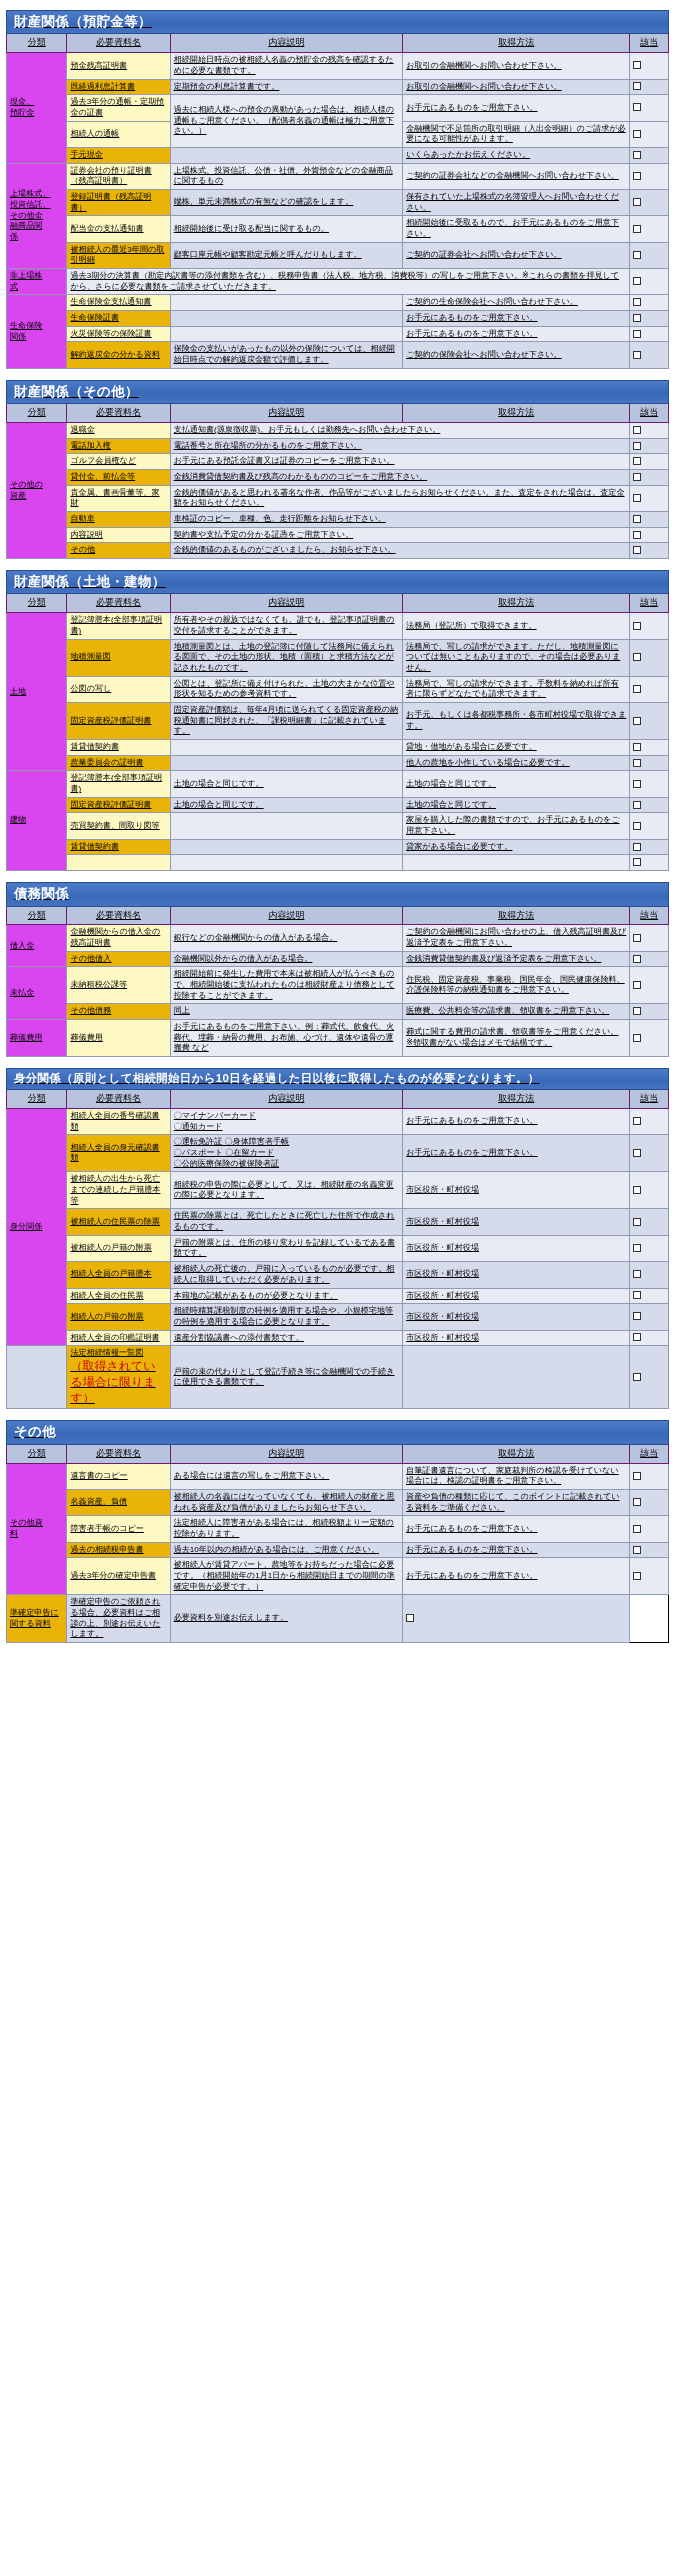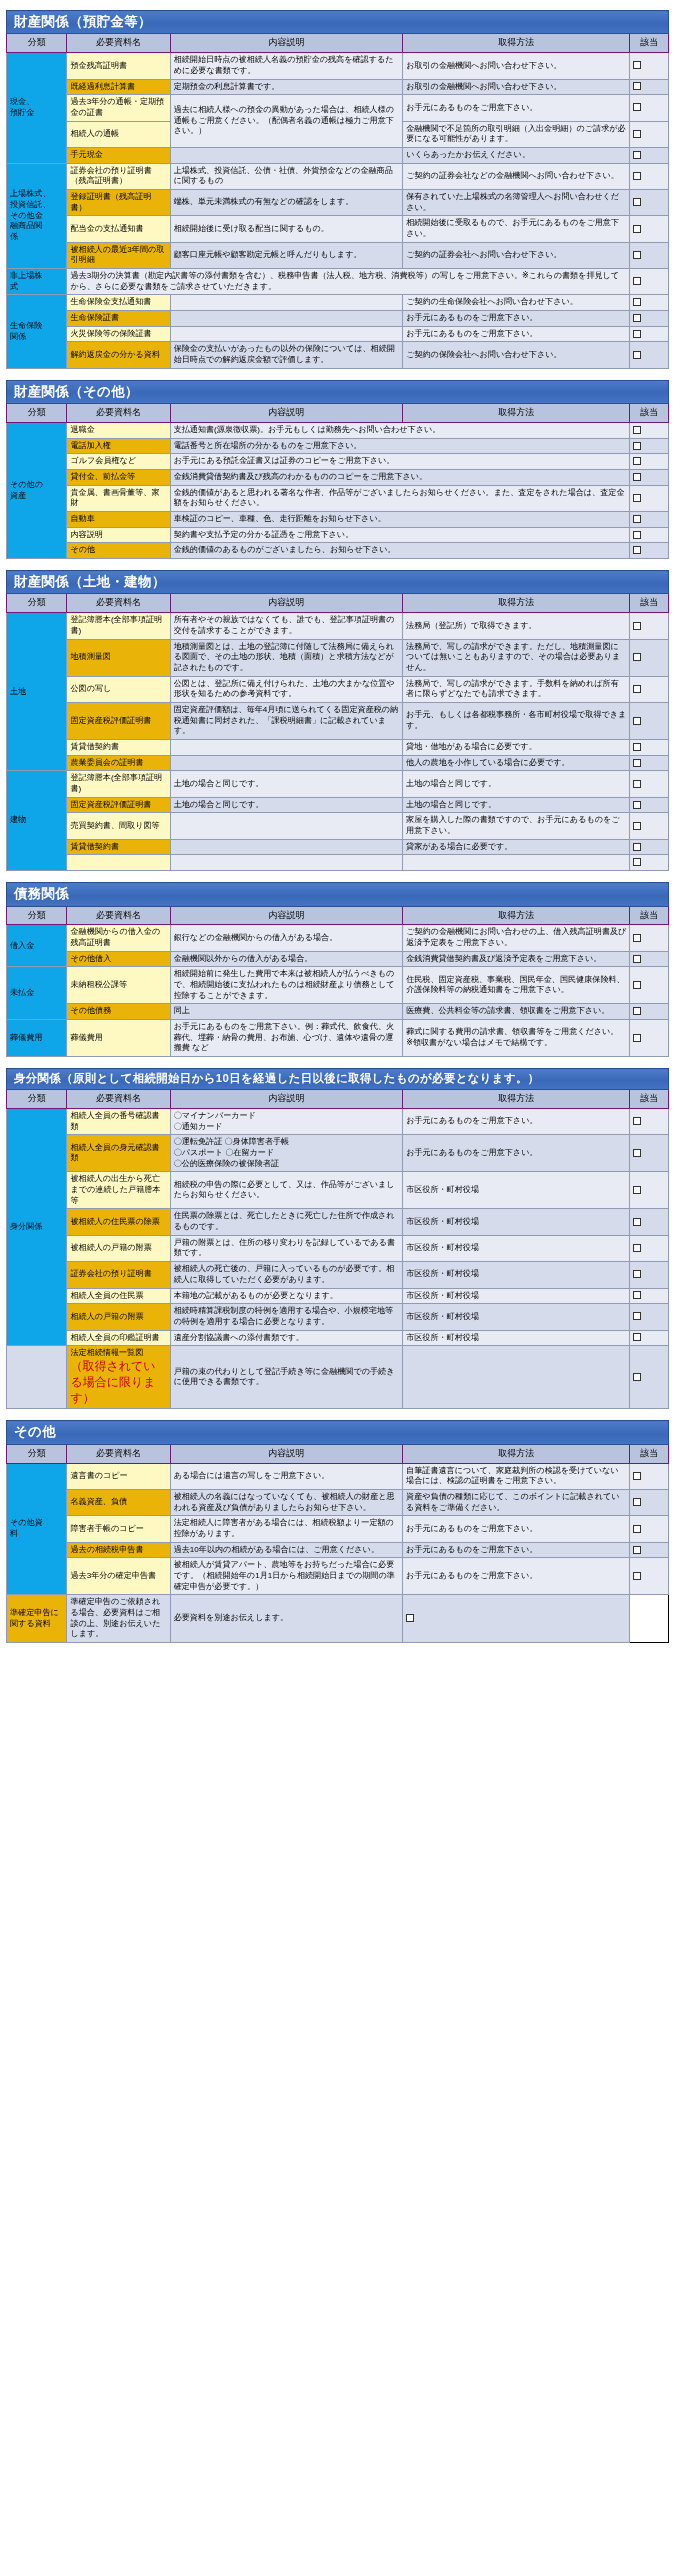--- a/index.html
+++ b/index.html
@@ -8,21 +8,21 @@
     background: #ffffff;
   }
   body {
     width: 675px;
     font-family: "Liberation Sans", "DejaVu Sans", sans-serif;
     color: #000000;
     -webkit-font-smoothing: none;
   }
   .page { width: 675px; padding: 10px 6px 8px 6px; }
 
-  .section { margin-bottom: 11px; }
+  .section { margin-bottom: 11px; text-decoration: underline; }
 
   table.doc {
     width: 663px;
     border-collapse: collapse;
     table-layout: fixed;
     border: 1px solid #000000;
   }
   table.doc td, table.doc th {
     border: 1px solid #8f9bb5;
     padding: 2px 3px;
@@ -59,21 +59,21 @@
   
   col.c-cat   { width: 58px; }
   col.c-name  { width: 99px; }
   col.c-desc  { width: 223px; }
   col.c-how   { width: 218px; }
   col.c-chk   { width: 37px; }
 
   
   td.cat {
     text-align: center;
-    background: #0ea5e9;
+    background: #d946ef;
     font-size: 8.4px;
     line-height: 1.3;
   }
   td.name {
     background: #fef9c3;
     font-size: 8.2px;
     line-height: 1.3;
   }
   td.desc { background: #e8ebf4; }
   td.how  { background: #e8ebf4; }
@@ -463,38 +463,38 @@
             <tr class="alt">
               <td class="name"><span>相続人全員の身元確認書類</span></td>
               <td class="desc pre">〇運転免許証 〇身体障害者手帳
 〇パスポート 〇在留カード
 〇公的医療保険の被保険者証</td>
               <td class="how pre">お手元にあるものをご用意下さい。</td>
               <td class="chk"><span class="chkbox"></span></td>
             </tr>
             <tr>
               <td class="name"><span>被相続人の出生から死亡までの連続した戸籍謄本等</span></td>
-              <td class="desc pre">相続税の申告の際に必要として、又は、作品等がございましたらお知らせください。</td>
+              <td class="desc pre">相続税の申告の際に必要として、又は、相続財産の名義変更の際に必要となります。</td>
               <td class="how pre">市区役所・町村役場</td>
               <td class="chk"><span class="chkbox"></span></td>
             </tr>
             <tr class="alt">
               <td class="name"><span>被相続人の住民票の除票</span></td>
               <td class="desc pre">住民票の除票とは、死亡したときに死亡した住所で作成されるものです。</td>
               <td class="how pre">市区役所・町村役場</td>
               <td class="chk"><span class="chkbox"></span></td>
             </tr>
             <tr>
               <td class="name"><span>被相続人の戸籍の附票</span></td>
               <td class="desc pre">戸籍の附票とは、住所の移り変わりを記録しているである書類です。</td>
               <td class="how pre">市区役所・町村役場</td>
               <td class="chk"><span class="chkbox"></span></td>
             </tr>
             <tr class="alt">
-              <td class="name"><span>証券会社の預り証明書</span></td>
+              <td class="name"><span>相続人全員の戸籍謄本</span></td>
               <td class="desc pre">被相続人の死亡後の、戸籍に入っているものが必要です。相続人に取得していただく必要があります。</td>
               <td class="how pre">市区役所・町村役場</td>
               <td class="chk"><span class="chkbox"></span></td>
             </tr>
             <tr>
               <td class="name"><span>相続人全員の住民票</span></td>
               <td class="desc pre">本籍地の記載があるものが必要となります。</td>
               <td class="how pre">市区役所・町村役場</td>
               <td class="chk"><span class="chkbox"></span></td>
             </tr>

